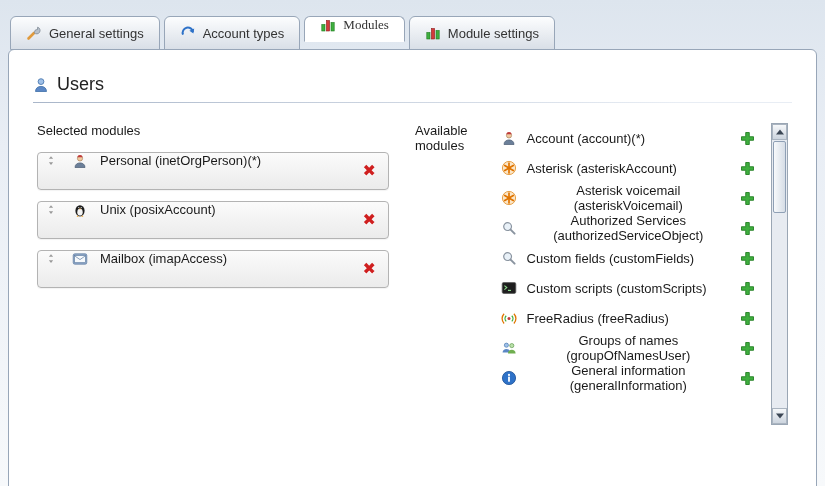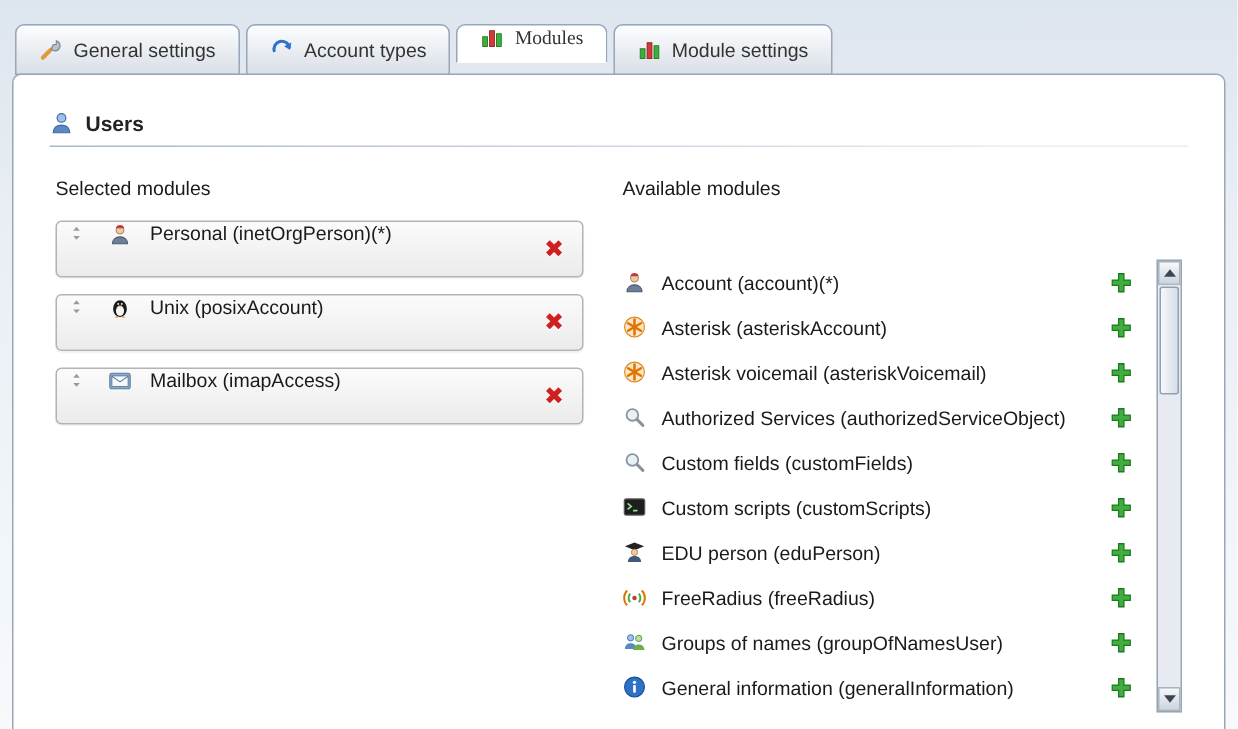--- a/index.html
+++ b/index.html
@@ -23,25 +23,25 @@
     background:#fff; border-bottom:1px solid #fff; z-index:3; padding-top:0;font-family:Liberation Serif, serif;
   }
   .ic { width:16px; height:16px; display:inline-block; vertical-align:middle; flex:0 0 auto; }
   
   .panel {
     position:relative; z-index:1;
     margin:0 8px; height:452px;
     background:#fff; border:1px solid #98a6b8; border-radius:6px;
     padding:20px 24px 0 24px;
   }
-  .section-head { display:flex; align-items:center; gap:8px; font-weight:bold; font-size:14px; margin-top:4px; }
+  .section-head { display:flex; align-items:center; gap:8px; font-weight:normal; font-size:18px; margin-top:4px; }
   .section-rule { height:1px; margin:7px 0 20px 0; background:linear-gradient(to right,#a9b6c9,#e8edf4 85%); }
   .columns { display:flex; padding:0 4px; }
   .col-left { width:352px; margin-right:26px; flex:0 0 auto; }
-  .col-right { flex:1; display:flex; flex-direction:column;gap:26px; }
+  .col-right { flex:1; display:flex; flex-direction:row; }
   .col-heading { margin-bottom:14px; color:#1a1a1a; }
   
   .sel-row {
     display:flex; 
     height:38px; padding:0 10px 0 8px; margin-bottom:11px;
     border:1px solid #b3b3b3; border-radius:4px;
     background:linear-gradient(#fbfbfb,#ebebeb);
     box-shadow:0 1px 1px rgba(0,0,0,0.05);
     cursor:default;
   }
@@ -306,29 +306,20 @@
           <div class="av-row">
             <svg class="ic">
                 <use href="#sym-terminal"></use>
               </svg>
             <span class="label">Custom scripts (customScripts)</span>
             <button class="add-btn"><svg class="ic">
                   <use href="#sym-plus"></use>
                 </svg></button>
           </div>
 
-          <div class="av-row">
-            <svg class="ic">
-                <use href="#sym-edu"></use>
-              </svg>
-            <span class="label">EDU person (eduPerson)</span>
-            <button class="add-btn"><svg class="ic">
-                  <use href="#sym-plus"></use>
-                </svg></button>
-          </div>
 
           <div class="av-row">
             <svg class="ic">
                 <use href="#sym-antenna"></use>
               </svg>
             <span class="label">FreeRadius (freeRadius)</span>
             <button class="add-btn"><svg class="ic">
                   <use href="#sym-plus"></use>
                 </svg></button>
           </div>

